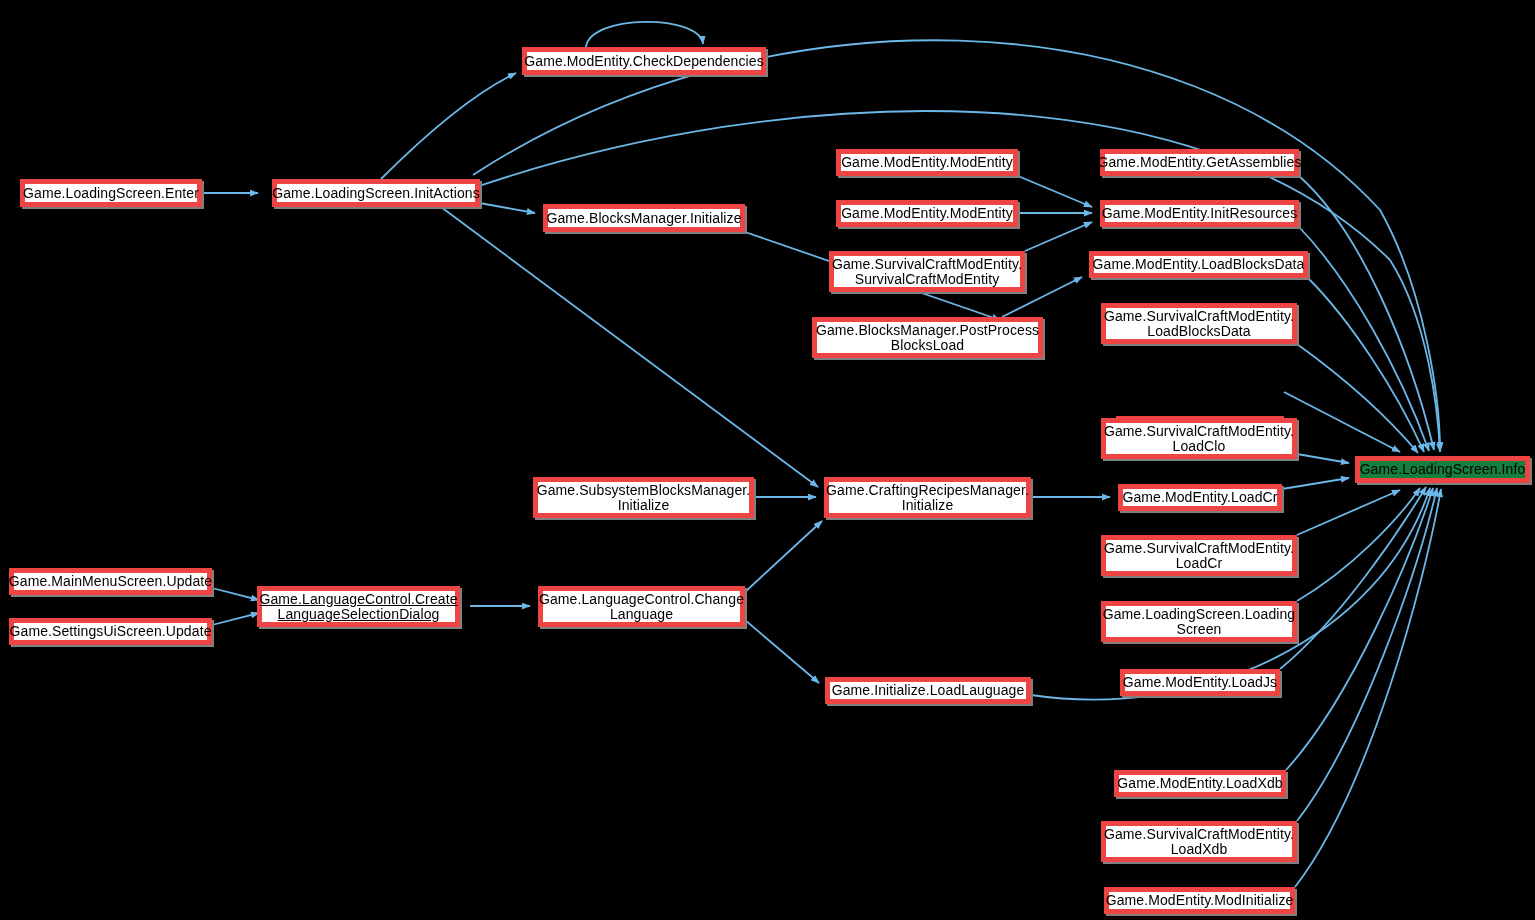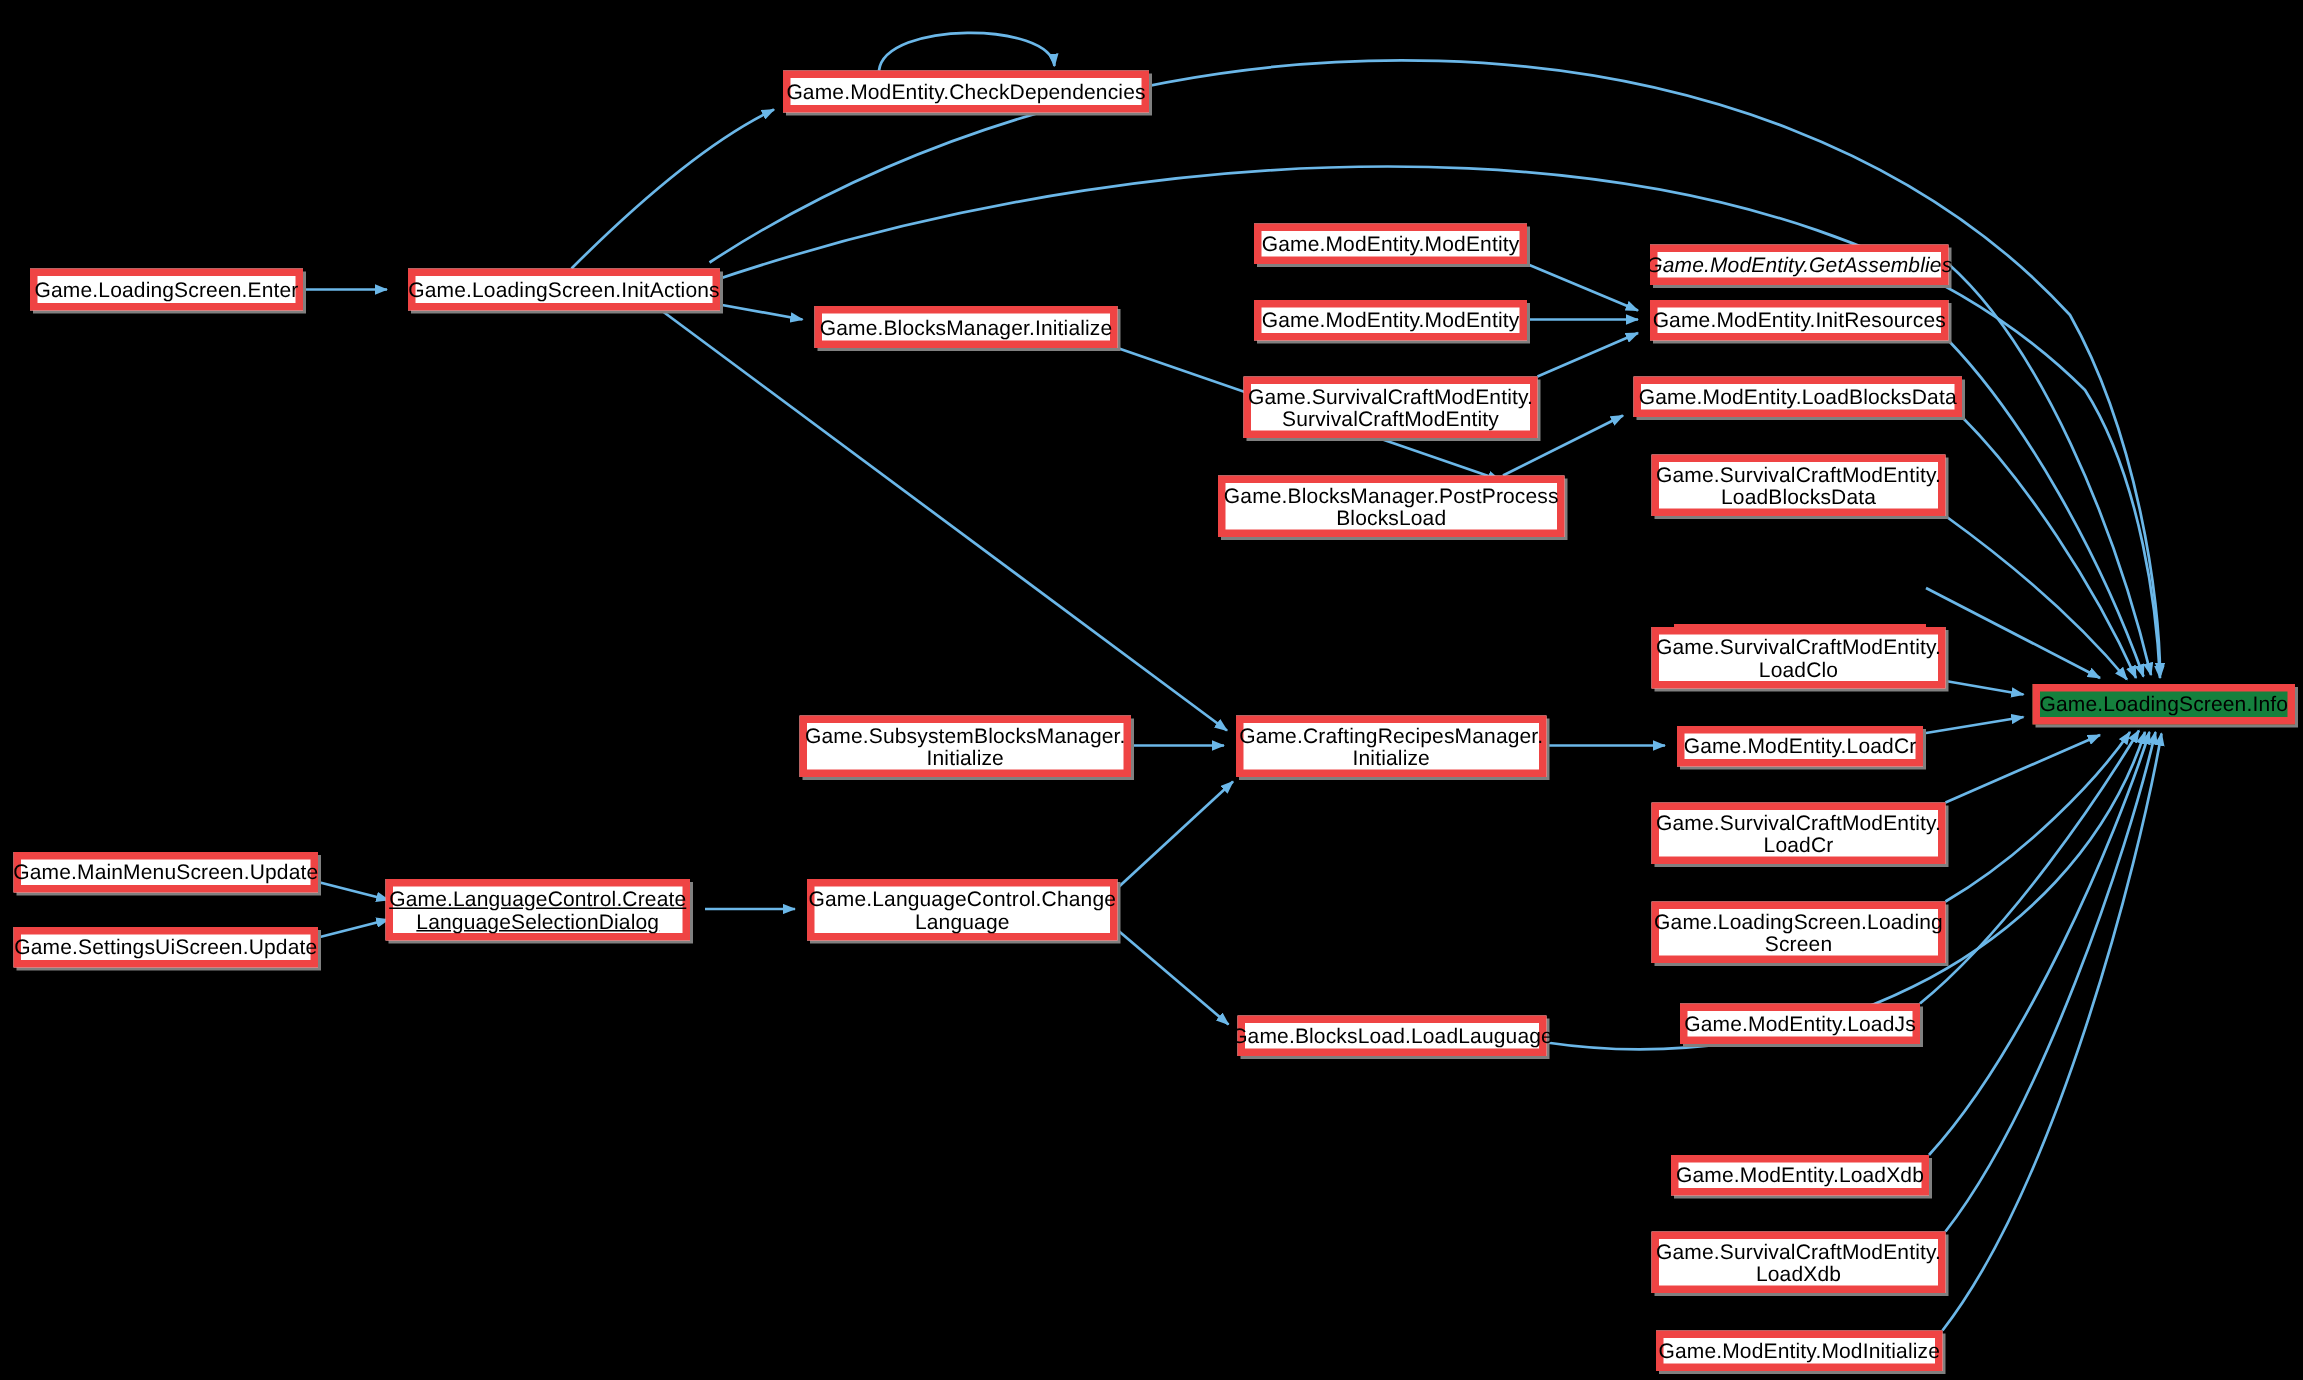--- a/index.html
+++ b/index.html
@@ -97,28 +97,28 @@
       <div class="node" style="left: 836px; top: 149px; width: 182px; height: 27px;">Game.ModEntity.ModEntity</div>
       <div class="node" style="left: 836px; top: 200px; width: 182px; height: 27px;">Game.ModEntity.ModEntity</div>
       <div class="node" style="left: 829px; top: 251px; width: 196px; height: 41px;">Game.SurvivalCraftModEntity.
 SurvivalCraftModEntity</div>
       <div class="node" style="left: 812px; top: 317px; width: 231px; height: 41px;">Game.BlocksManager.PostProcess
 BlocksLoad</div>
       <div class="node" style="left: 824px; top: 477px; width: 207px; height: 41px;">Game.CraftingRecipesManager.
 Initialize</div>
       <div class="node" style="left: 533px; top: 477px; width: 221px; height: 41px;">Game.SubsystemBlocksManager.
 Initialize</div>
-      <div class="node" style="left: 825px; top: 677px; width: 206px; height: 27px;">Game.BlocksLoad.LoadLauguage</div>
+      <div class="node" style="left: 825px; top: 677px; width: 206px; height: 27px;">Game.Initialize.LoadLauguage</div>
       <div class="node" style="left: 9px; top: 568px; width: 203px; height: 27px;">Game.MainMenuScreen.Update</div>
       <div class="node" style="left: 9px; top: 618px; width: 203px; height: 27px;">Game.SettingsUiScreen.Update</div>
       <div class="node" style="left: 257px; top: 586px; width: 203px; height: 41px; text-decoration: underline;">Game.LanguageControl.Create
 LanguageSelectionDialog</div>
       <div class="node" style="left: 538px; top: 586px; width: 207px; height: 41px;">Game.LanguageControl.Change
 Language</div>
-      <div class="node" style="left: 1100px; top: 163px; width: 199px; height: 27px; font-style: italic;">Game.ModEntity.GetAssemblies</div>
+      <div class="node" style="left: 1100px; top: 149px; width: 199px; height: 27px;">Game.ModEntity.GetAssemblies</div>
       <div class="node" style="left: 1100px; top: 200px; width: 199px; height: 27px;">Game.ModEntity.InitResources</div>
       <div class="node" style="left: 1089px; top: 251px; width: 219px; height: 27px;">Game.ModEntity.LoadBlocksData</div>
       <div class="node" style="left: 1101px; top: 303px; width: 196px; height: 41px;">Game.SurvivalCraftModEntity.
 LoadBlocksData</div>
       <div class="node" style="left: 1116px; top: 368px; width: 168px; height: 27px; margin-top: 48px;">Game.ModEntity.LoadClo</div>
       <div class="node" style="left: 1101px; top: 418px; width: 196px; height: 41px;">Game.SurvivalCraftModEntity.
 LoadClo</div>
       <div class="node" style="left: 1118px; top: 484px; width: 164px; height: 27px;">Game.ModEntity.LoadCr</div>
       <div class="node" style="left: 1101px; top: 535px; width: 196px; height: 41px;">Game.SurvivalCraftModEntity.
 LoadCr</div>

